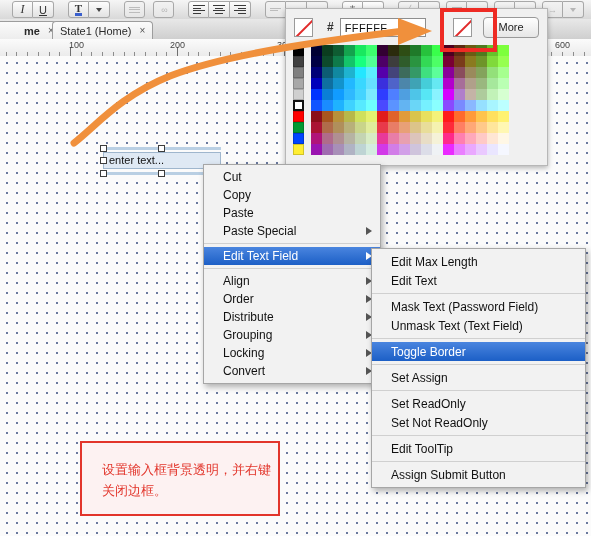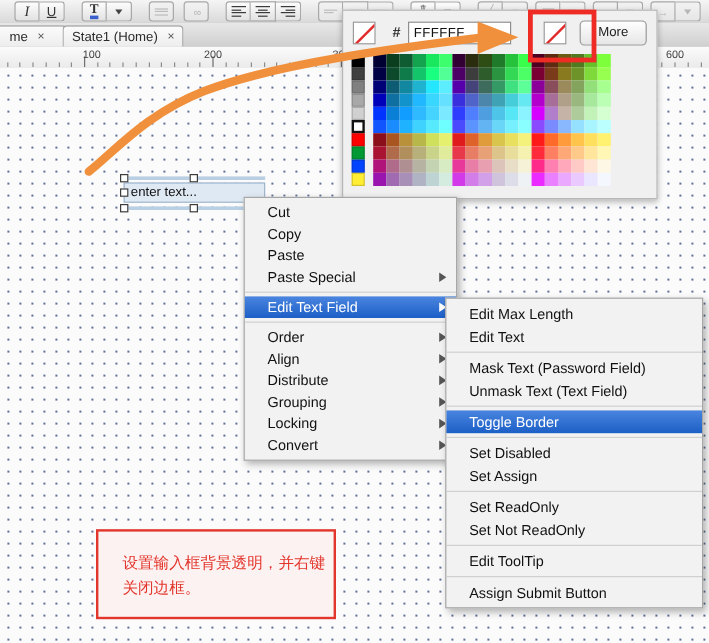--- a/index.html
+++ b/index.html
@@ -289,21 +289,21 @@
     <div class="tb-btn last dis">
         <span class="caret dis"></span>
       </div>
   </div>
   <div class="tb-sep" style="margin-left:8px"></div>
 
 </div>
 
 <div id="tabbar" class="abs">
   <div class="tab" style="left:-42px;width:98px;background:linear-gradient(#fbfbfb,#ededed);">
-    <span style="font-weight:normal;margin-left:42px">me</span>
+    <span style="font-weight:bold;margin-left:58px">me</span>
     <span class="x">×</span>
   </div>
   <div class="tab active" style="left:52px;">
     <span>State1 (Home)</span>
     <span class="x">×</span>
   </div>
 </div>
 
 <div id="hruler" class="abs">
   <div id="ruler-ticks">
@@ -644,25 +644,25 @@
       <span>Paste Special</span>
       <span class="arrw"></span>
     </div>
     <div class="msep"></div>
     <div class="mi sel">
       <span>Edit Text Field</span>
       <span class="arrw"></span>
     </div>
     <div class="msep"></div>
     <div class="mi">
+      <span>Align</span>
+      <span class="arrw"></span>
+    </div>
+    <div class="mi">
       <span>Order</span>
-      <span class="arrw"></span>
-    </div>
-    <div class="mi">
-      <span>Align</span>
       <span class="arrw"></span>
     </div>
     <div class="mi">
       <span>Distribute</span>
       <span class="arrw"></span>
     </div>
     <div class="mi">
       <span>Grouping</span>
       <span class="arrw"></span>
     </div>
@@ -689,23 +689,20 @@
     </div>
     <div class="mi">
       <span>Unmask Text (Text Field)</span>
     </div>
     <div class="msep"></div>
     <div class="mi sel">
       <span>Toggle Border</span>
     </div>
     <div class="msep"></div>
     <div class="mi">
-      <span>Set Disabled</span>
-    </div>
-    <div class="mi">
       <span>Set Assign</span>
     </div>
     <div class="msep"></div>
     <div class="mi">
       <span>Set ReadOnly</span>
     </div>
     <div class="mi">
       <span>Set Not ReadOnly</span>
     </div>
     <div class="msep"></div>

